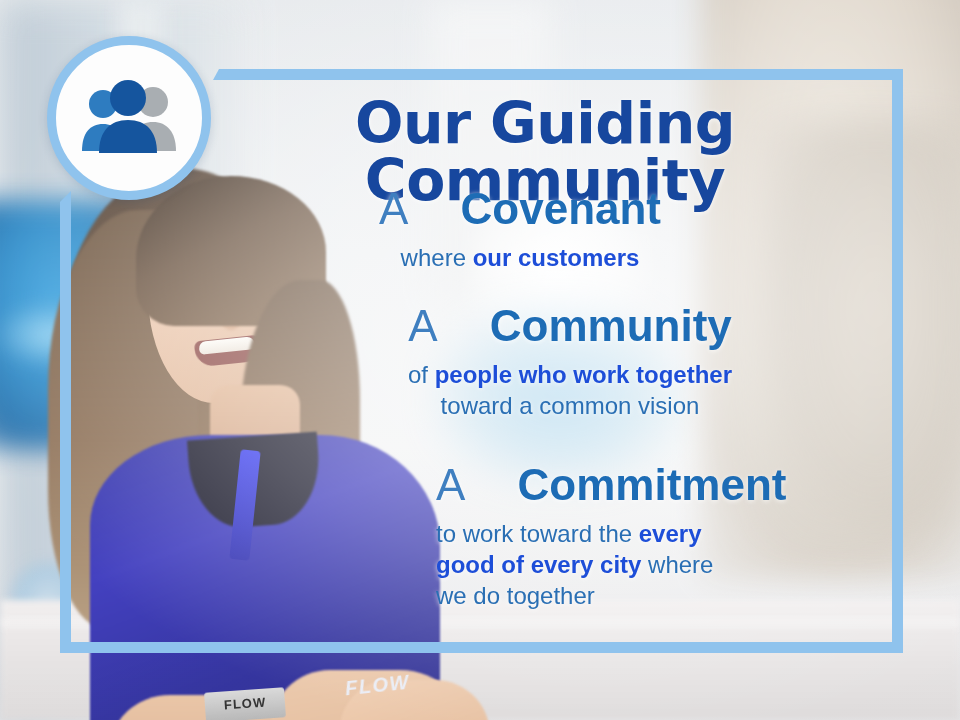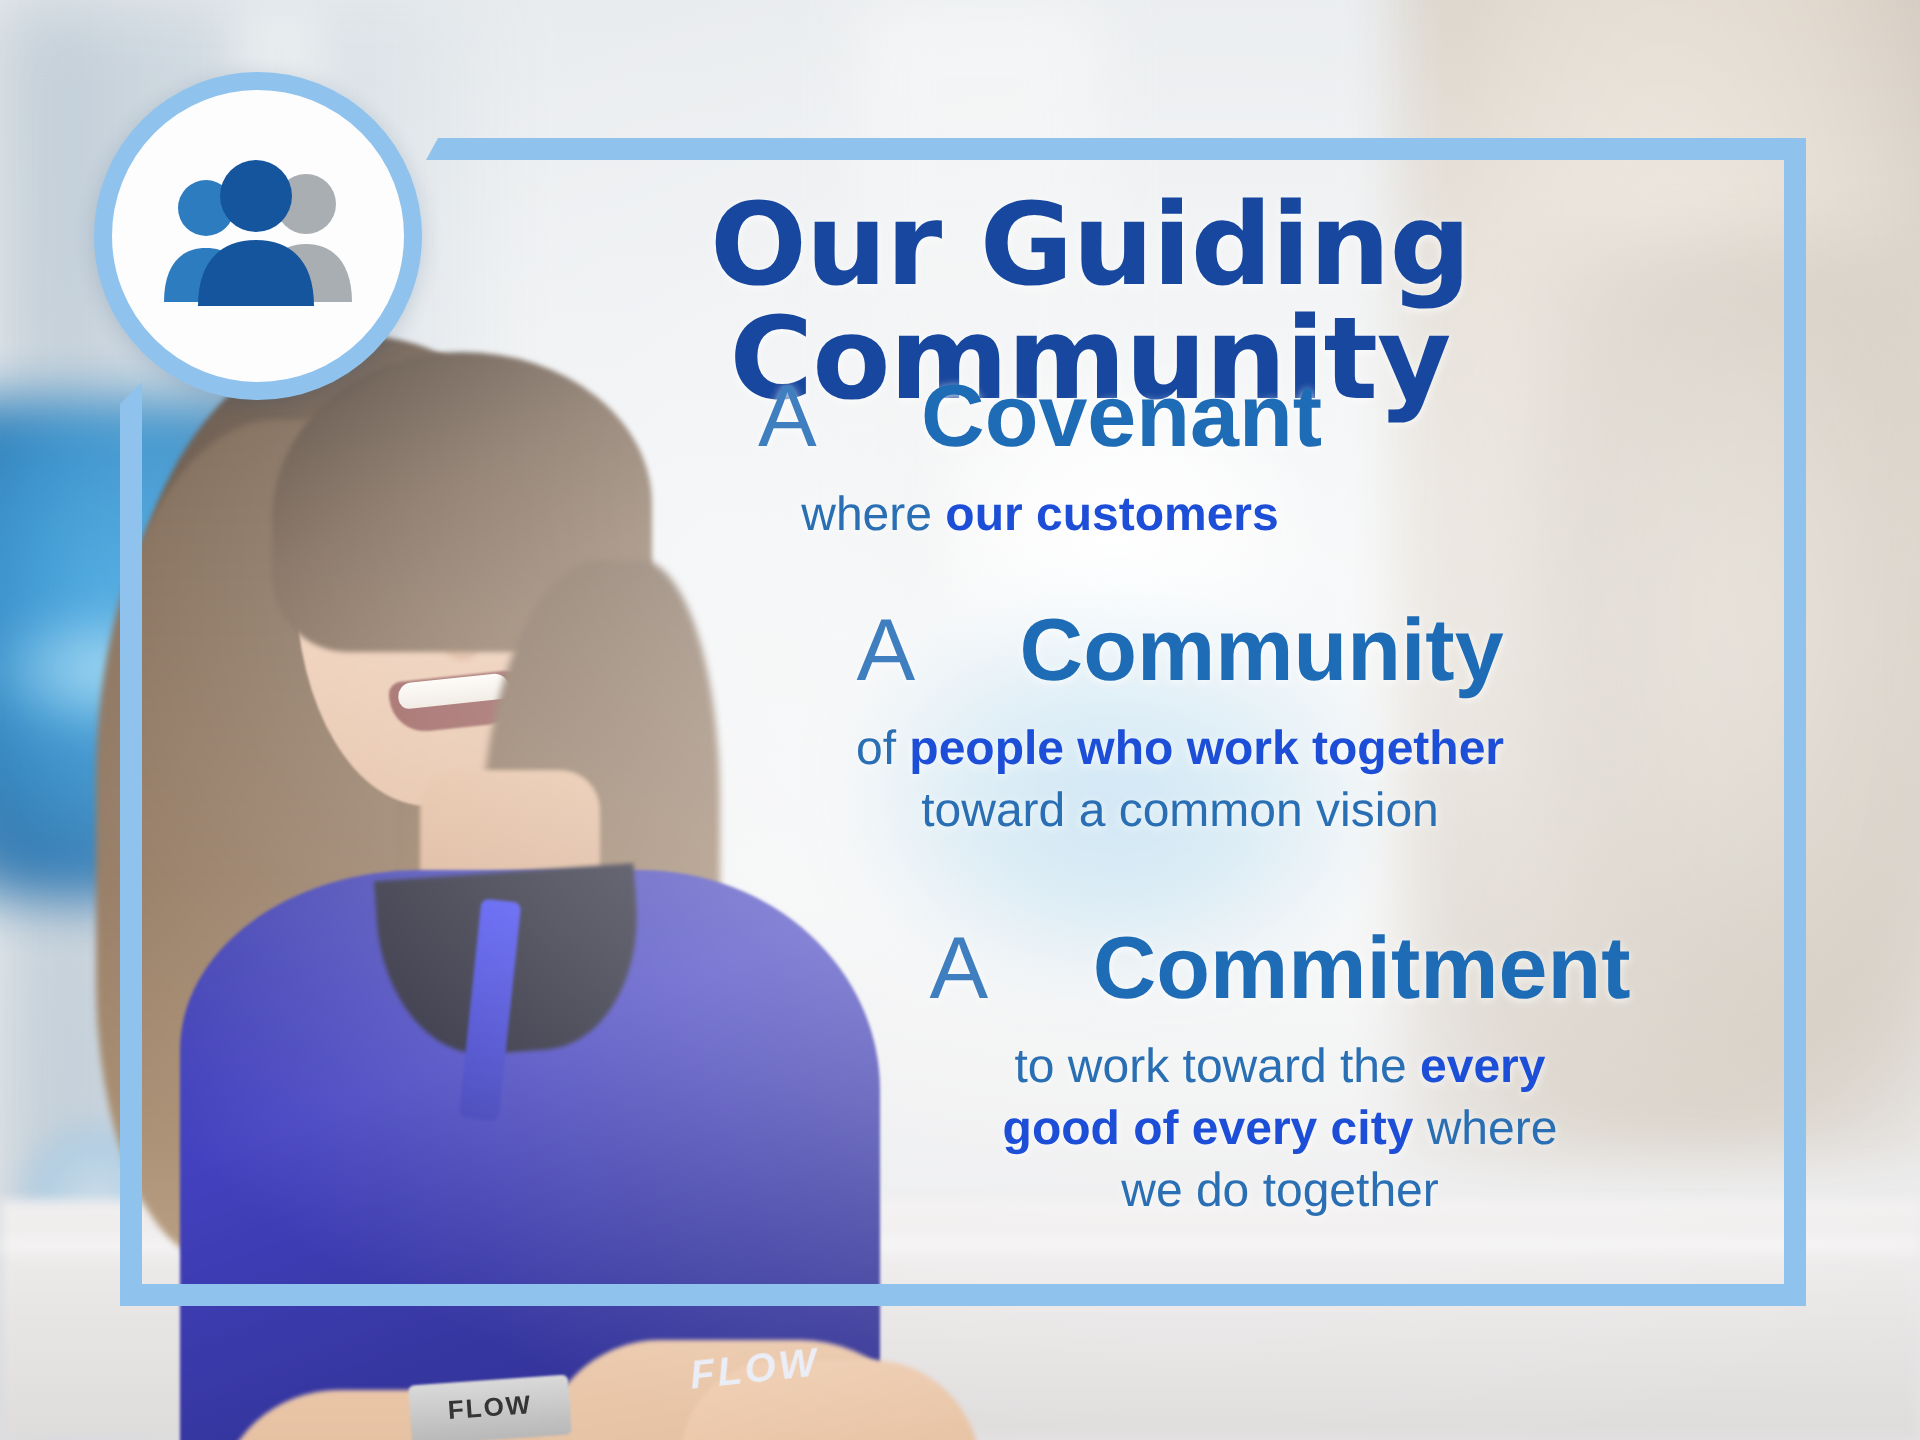--- a/index.html
+++ b/index.html
@@ -223,22 +223,22 @@
   }
   .head .art{font-weight:300;color:#3f7fc0;}
   .head .word{font-weight:700;color:#1d6cb5;margin-left:40px;}
   .sub{
     font-family:"Liberation Sans","DejaVu Sans",sans-serif;
     font-size:24px;line-height:1.3;color:#2a6fb4;font-weight:400;
   }
   .sub b{font-weight:700;color:#1d4ed8;}
 
   .b1{left:330px;top:186px;width:380px;text-align:center;}
-  .b2{left:380px;top:303px;width:420px;text-align:center;}
-  .b3{left:420px;top:462px;width:440px;text-align:center;}
+  .b2{left:360px;top:303px;width:420px;text-align:center;}
+  .b3{left:436px;top:462px;width:440px;}
   .b1 .sub,.b2 .sub,.b3 .sub{margin-top:9px;}
 </style>
 </head>
 <body>
 
 <div class="stage">
 
   <div class="photo">
     <div class="bg-base"></div>
     <div class="wall-a"></div>

